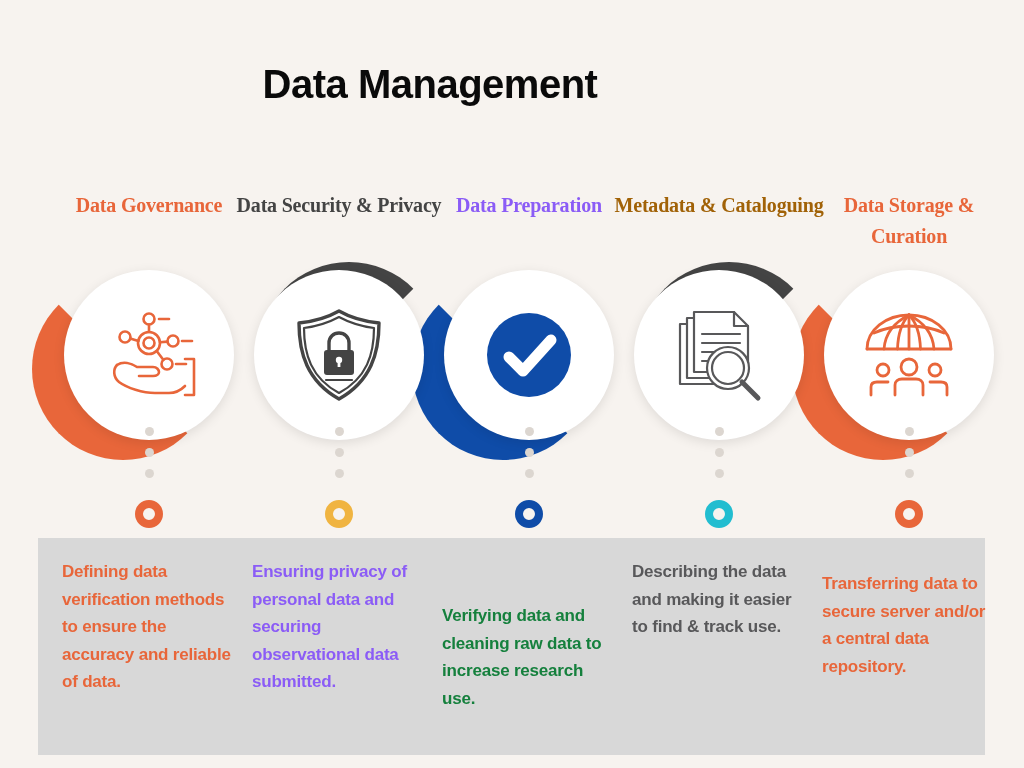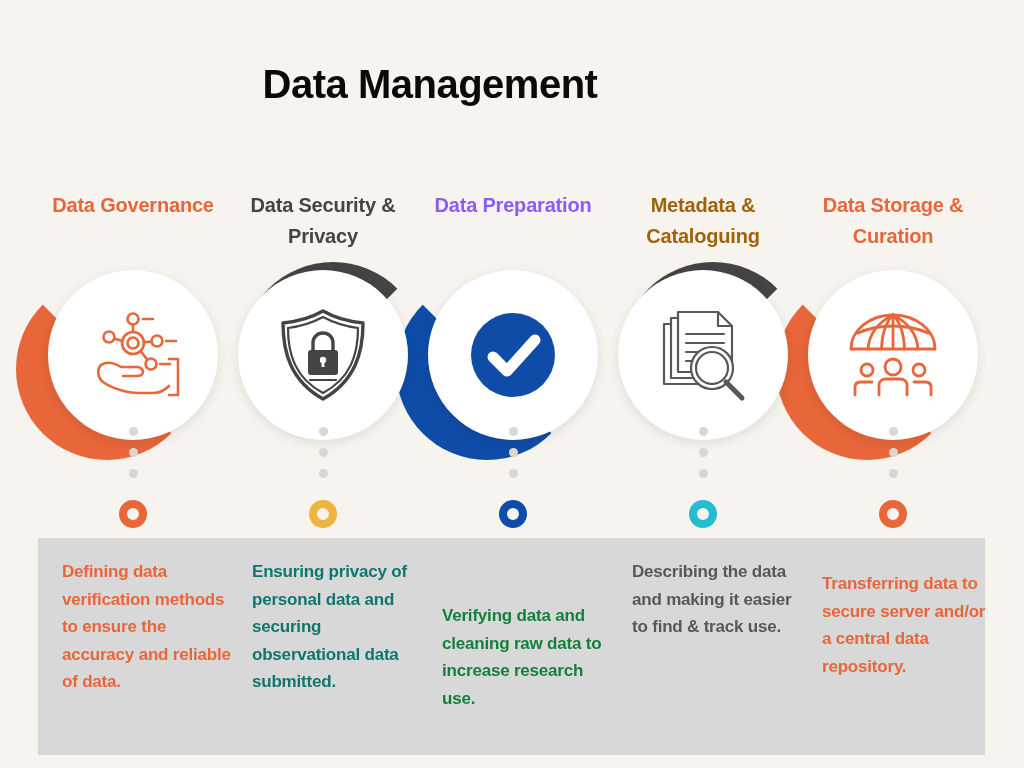--- a/index.html
+++ b/index.html
@@ -20,21 +20,21 @@
     text-align: center;
     font-size: 40px;
     font-weight: bold;
     letter-spacing: -0.5px;
     color: #0a0a0a;
   }
 
   
   .stage {
     position: absolute;
-    top: 0; left: 0; width: 812px; height: 768px;
+    top: 0; left: 16px; width: 812px; height: 768px; font-family: Liberation Serif, serif;
   }
 
   .step {
     position: absolute;
     top: 0;
     width: 190px;
     height: 768px;
   }
 
   
@@ -254,16 +254,16 @@
       <div class="dots">
         <span class="dot" style="background: rgb(220, 214, 208);"></span>
         <span class="dot" style="background: rgb(220, 214, 208);"></span>
         <span class="dot" style="background: rgb(220, 214, 208);"></span>
       </div>
       <div class="ring" style="border-color: rgb(232, 102, 58); background: rgb(247, 243, 239);"></div>
     </div>
   </div>
 
 <div class="desc" style="left: 62px; color: rgb(232, 102, 58);">Defining data verification methods to ensure the accuracy and reliable of data.</div>
-<div class="desc" style="left: 252px; color: #0f766e;">Ensuring privacy of personal data and securing observational data submitted.</div>
+<div class="desc" style="left: 252px; color: #8b5cf6;">Ensuring privacy of personal data and securing observational data submitted.</div>
 <div class="desc" style="left: 442px; color: #15803d; margin-top: 44px;">Verifying data and cleaning raw data to increase research use.</div>
 <div class="desc" style="left: 632px; color: rgb(88, 88, 90);">Describing the data and making it easier to find &amp; track use.</div>
 <div class="desc" style="left: 822px; color: rgb(232, 102, 58); margin-top: 12px;">Transferring data to secure server and/or a central data repository.</div>
 
 </body></html>

